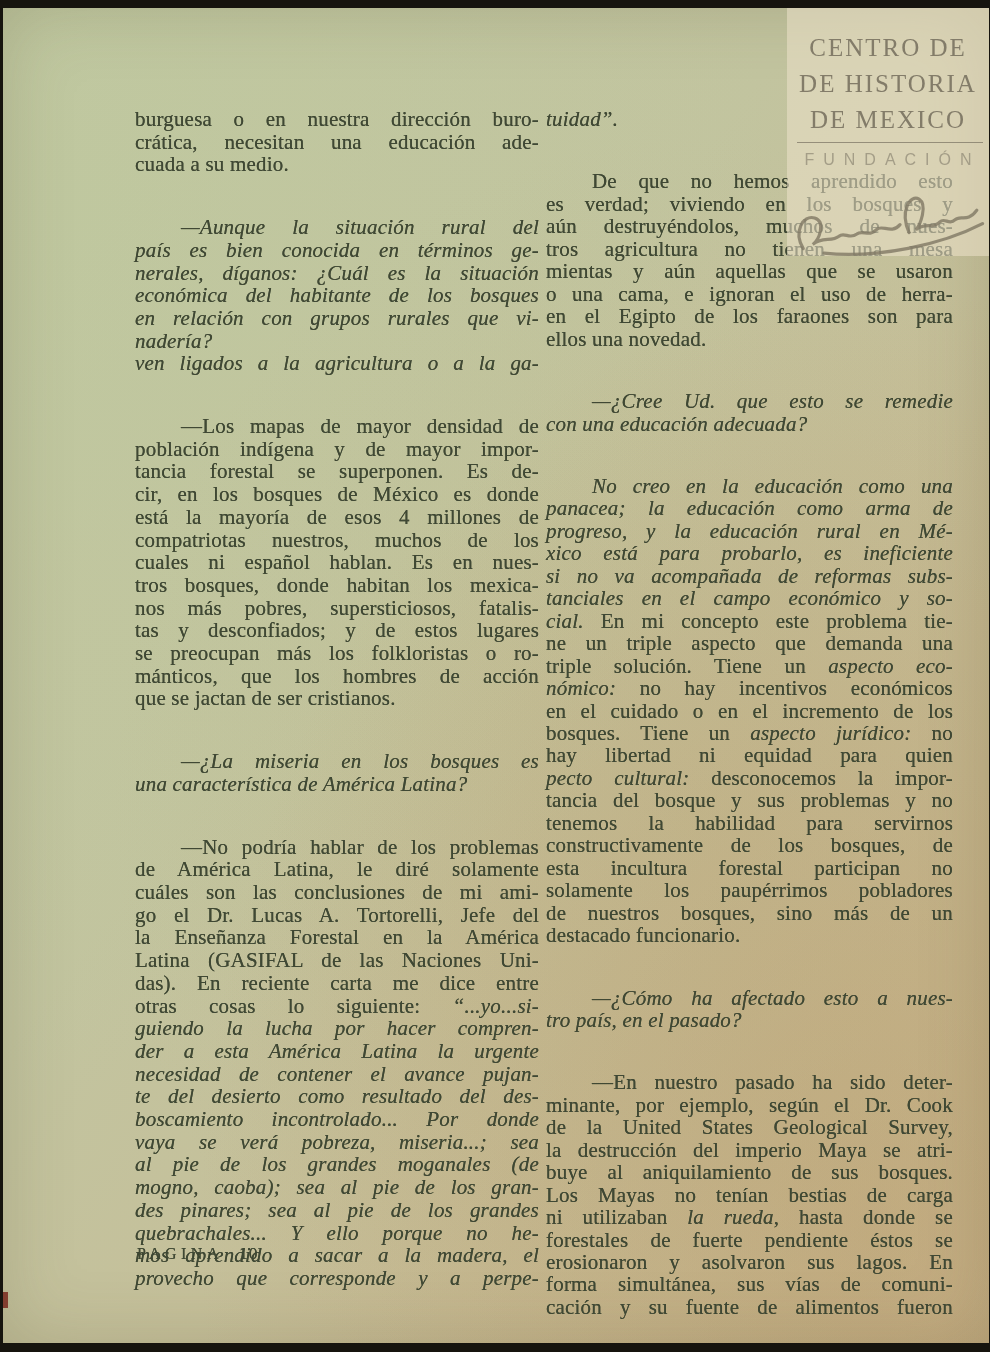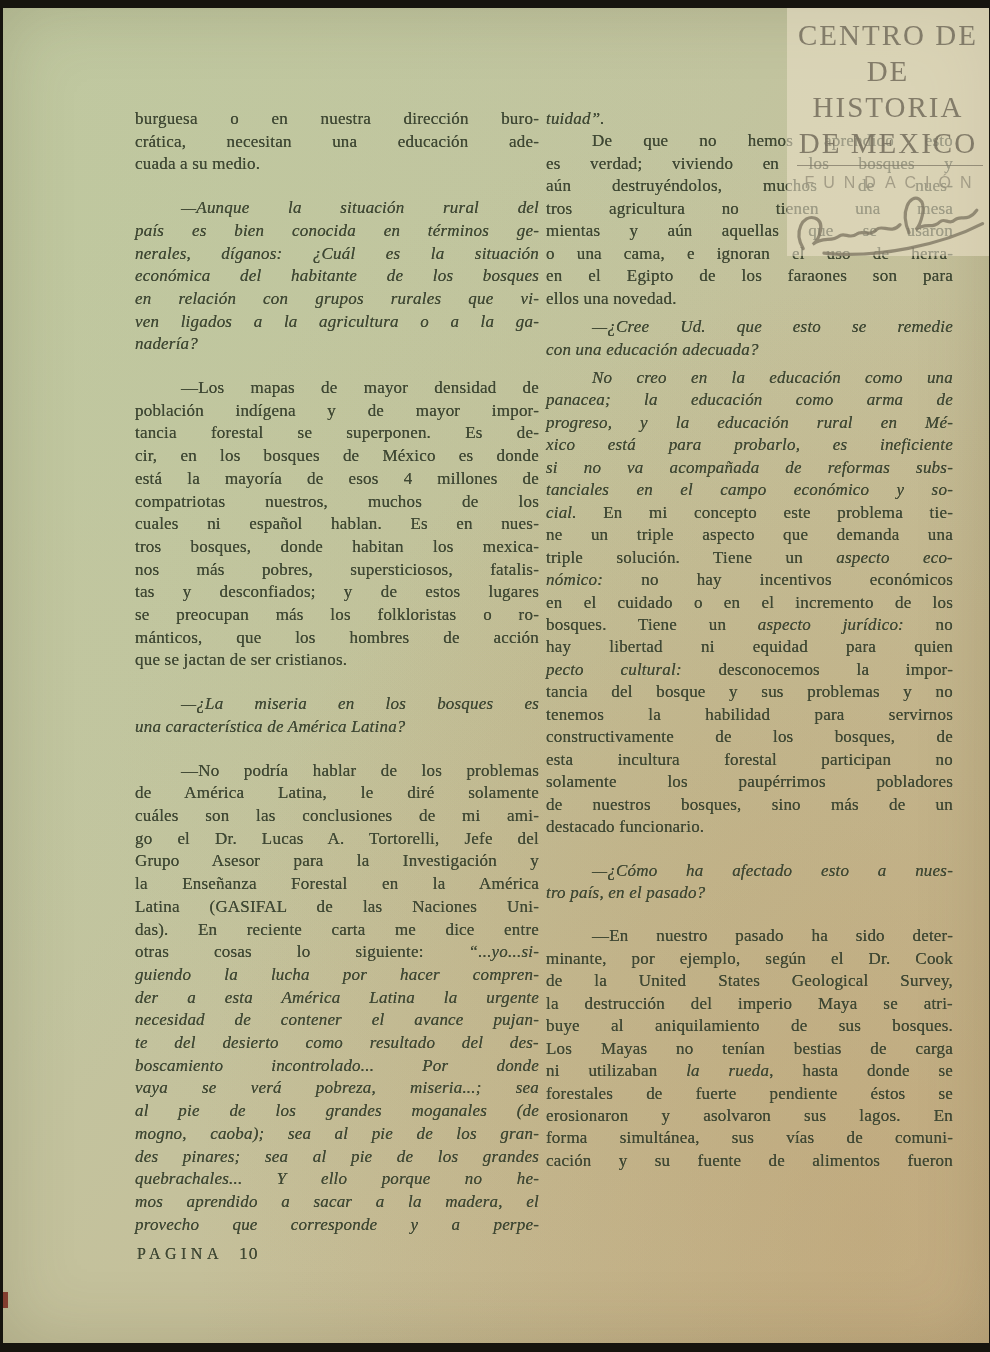--- a/index.html
+++ b/index.html
@@ -18,43 +18,43 @@
     box-shadow: inset 0 0 70px rgba(88,76,44,0.22);
     overflow:hidden;
   }
   .edge{position:absolute;background:#16140e;}
   .edge.top{left:0;top:0;width:100%;height:8px;}
   .edge.bottom{left:0;bottom:0;width:100%;height:9px;}
   .edge.left{left:0;top:0;width:3px;height:100%;}
   .edge.right{right:0;top:0;width:1px;height:100%;}
 
   .col{position:absolute;top:100px;color:#3f4834;
-       font-size:17px;
+       font-size:21px;
        text-shadow:0 0 0.6px rgba(52,60,40,0.85);}
   .col-left{left:132px;width:404px;line-height:22.7px;}
   .col-right{left:543px;width:407px;line-height:22.45px;}
   .para{margin:0;}
   .para.g1{margin-top:6px;}
   .para.g2{margin-top:21px;}
   .line{text-align:justify;text-align-last:justify;letter-spacing:0.2px;white-space:normal;}
   .line.end{text-align-last:left;}
-  .line.first{padding-left:46px;}
+  .line.first{padding-left:46px;margin-top:40px;}
   .it{font-style:italic;}
 
   .wm{
     position:absolute;top:0;right:0;width:202px;height:248px;
     background:rgba(236,226,202,0.55);
     z-index:5;pointer-events:none;
     text-align:center;
   }
   .wm-title{
-    margin-top:9px;
+    margin-top:22px;
     font-family:"Liberation Serif", serif;
     color:rgba(118,112,94,0.88);
-    font-size:29px;line-height:36px;letter-spacing:2px;
+    font-size:25px;line-height:36px;letter-spacing:2px;
   }
   .wm-rule{border:0;border-top:1.5px solid rgba(125,119,101,0.75);margin:4px 6px 0 10px;}
   .wm-foundation{
     margin-top:8px;
     font-family:"Liberation Sans", sans-serif;
     color:rgba(150,144,124,0.8);
     font-size:16px;letter-spacing:9px;text-indent:9px;
   }
   .wm-sig{position:absolute;left:2px;top:182px;width:200px;height:70px;}
 
@@ -76,22 +76,22 @@
         <div class="line"><span>burguesa o en nuestra dirección buro-</span></div>
         <div class="line"><span>crática, necesitan una educación ade-</span></div>
         <div class="line end"><span>cuada a su medio.</span></div>
       </div>
       <div class="para g2">
         <div class="line first"><span class="it">—Aunque la situación rural del</span></div>
         <div class="line"><span class="it">país es bien conocida en términos ge-</span></div>
         <div class="line"><span class="it">nerales, díganos: ¿Cuál es la situación</span></div>
         <div class="line"><span class="it">económica del habitante de los bosques</span></div>
         <div class="line"><span class="it">en relación con grupos rurales que vi-</span></div>
+        <div class="line end"><span class="it">nadería?</span></div>
         <div class="line"><span class="it">ven ligados a la agricultura o a la ga-</span></div>
-        <div class="line end"><span class="it">nadería?</span></div>
       </div>
       <div class="para g2">
         <div class="line first"><span>—Los mapas de mayor densidad de</span></div>
         <div class="line"><span>población indígena y de mayor impor-</span></div>
         <div class="line"><span>tancia forestal se superponen. Es de-</span></div>
         <div class="line"><span>cir, en los bosques de México es donde</span></div>
         <div class="line"><span>está la mayoría de esos 4 millones de</span></div>
         <div class="line"><span>compatriotas nuestros, muchos de los</span></div>
         <div class="line"><span>cuales ni español hablan. Es en nues-</span></div>
         <div class="line"><span>tros bosques, donde habitan los mexica-</span></div>
@@ -103,21 +103,20 @@
       </div>
       <div class="para g2">
         <div class="line first"><span class="it">—¿La miseria en los bosques es</span></div>
         <div class="line end"><span class="it">una característica de América Latina?</span></div>
       </div>
       <div class="para g2">
         <div class="line first"><span>—No podría hablar de los problemas</span></div>
         <div class="line"><span>de América Latina, le diré solamente</span></div>
         <div class="line"><span>cuáles son las conclusiones de mi ami-</span></div>
         <div class="line"><span>go el Dr. Lucas A. Tortorelli, Jefe del</span></div>
-        <div class="line"><span>Grupo Asesor para la Investigación y</span></div>
         <div class="line"><span>la Enseñanza Forestal en la América</span></div>
         <div class="line"><span>Latina (GASIFAL de las Naciones Uni-</span></div>
         <div class="line"><span>das). En reciente carta me dice entre</span></div>
         <div class="line"><span>otras cosas lo siguiente: </span><span class="it">“...yo...si-</span></div>
         <div class="line"><span class="it">guiendo la lucha por hacer compren-</span></div>
         <div class="line"><span class="it">der a esta América Latina la urgente</span></div>
         <div class="line"><span class="it">necesidad de contener el avance pujan-</span></div>
         <div class="line"><span class="it">te del desierto como resultado del des-</span></div>
         <div class="line"><span class="it">boscamiento incontrolado... Por donde</span></div>
         <div class="line"><span class="it">vaya se verá pobreza, miseria...; sea</span></div>

